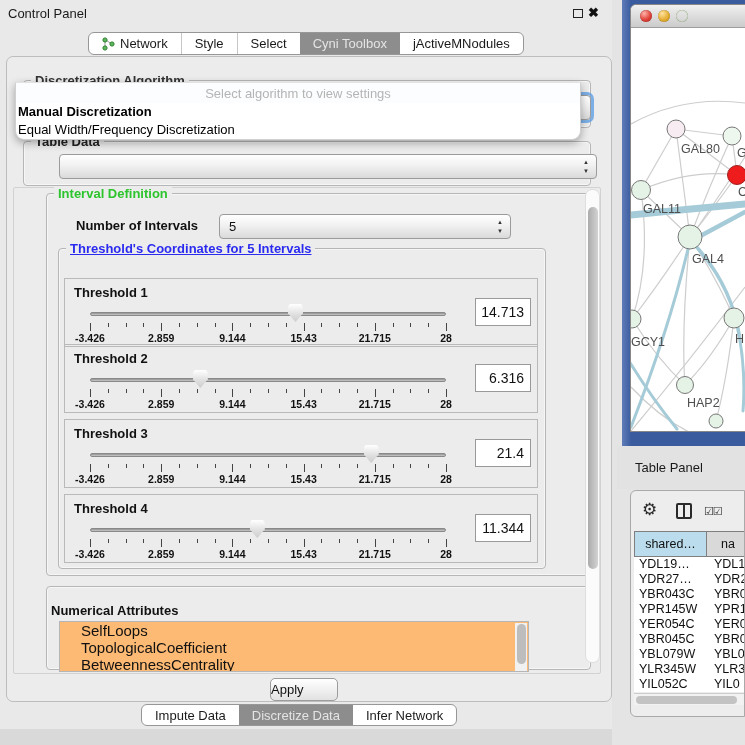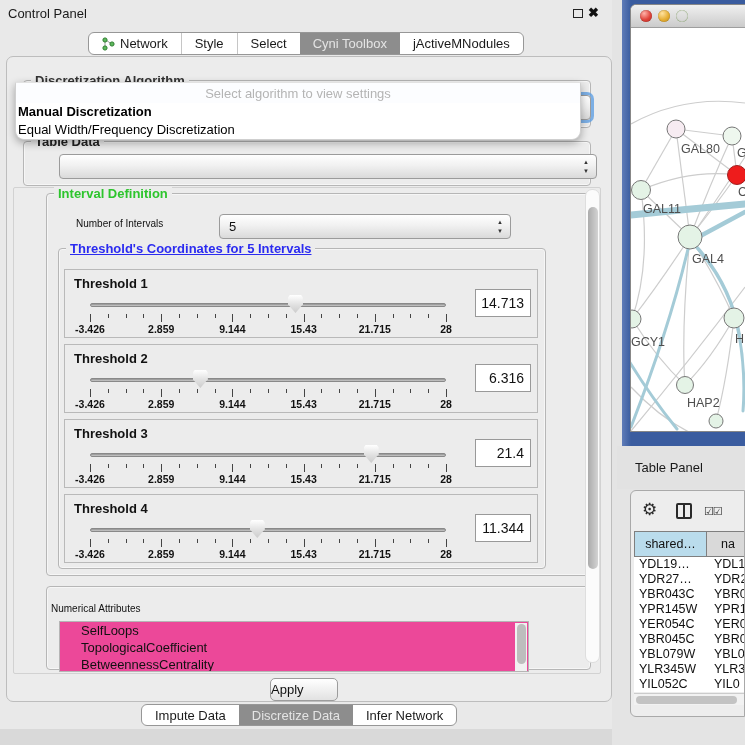--- a/index.html
+++ b/index.html
@@ -42,23 +42,23 @@
   .tbox .tlabel{position:absolute;left:9px;top:6px;font-size:13px;font-weight:bold;}
   .track{position:absolute;left:25px;top:33px;width:356px;height:4px;background:linear-gradient(#8f8f8f,#cccccc);border:1px solid #898989;border-radius:3px;}
   .thumb{position:absolute;top:25px;width:15px;height:18px;background:linear-gradient(#ffffff,#dedede 60%,#cccccc);clip-path:polygon(12% 0,88% 0,100% 14%,100% 52%,50% 100%,0 52%,0 14%);filter:drop-shadow(0 0 .7px #666);}
   .ticks{position:absolute;left:25px;top:44px;width:357px;height:9px;}
   .tick{position:absolute;top:0;width:1px;background:#444;}
   .tick.minor{height:4px;}
   .tick.major{height:8px;}
   .ticklabel{position:absolute;top:53px;font-size:10.5px;font-weight:bold;transform:translateX(-50%);color:#111;white-space:nowrap;}
   .tval{position:absolute;right:6px;top:19px;width:56px;height:28px;background:#fff;border:1px solid #999;font-size:14px;line-height:26px;text-align:right;padding-right:6px;}
 
-  .boldlabel{position:absolute;font-weight:normal;font-size:10px;white-space:nowrap;}
-
-  .attr-list{position:absolute;left:52px;top:564px;width:470px;height:51px;background:#ec4899;border:1px solid #b5b5b5;font-size:13px;overflow:hidden;}
+  .boldlabel{position:absolute;font-weight:bold;font-size:13px;white-space:nowrap;}
+
+  .attr-list{position:absolute;left:52px;top:564px;width:470px;height:51px;background:#fdba74;border:1px solid #b5b5b5;font-size:15px;overflow:hidden;}
   .attr-item{height:17px;line-height:17px;padding-left:21px;white-space:nowrap;}
   .attr-sb{position:absolute;right:1px;top:1px;width:12px;height:48px;background:#f1f1f1;}
   .attr-sb .th{position:absolute;left:1.5px;top:1px;width:9px;height:40px;border-radius:5px;background:#bdbdbd;}
 
   .vsb{position:absolute;left:578px;top:132px;width:15px;height:474px;background:#fbfbfb;border:1px solid #dedede;border-radius:7px;}
   .vsb .vthumb{position:absolute;left:1.5px;top:17px;width:10px;height:362px;border-radius:6px;background:linear-gradient(90deg,#ababab,#d3d3d3);}
 
   .applybtn{position:absolute;left:263px;top:621px;width:68px;height:23px;border:1px solid #9c9c9c;border-radius:5px;background:linear-gradient(#ffffff,#e2e2e2);font-size:13px;text-align:left;line-height:21px;}
   .bottom-strip{position:absolute;left:0;top:729px;width:617px;height:16px;background:#d9d9d9;}
 
@@ -154,21 +154,21 @@
 
       <span class="boldlabel" style="left:69px;top:161px;">Number of Intervals</span>
       <div class="combo" style="left:212px;top:157px;width:292px;">
         <span>5</span>
         <span class="spin">▲<br>▼</span>
       </div>
 
       <div class="group" style="left:51px;top:191px;width:488px;height:321px;"></div>
       <span class="group-label blue" style="left:59px;top:184px;text-decoration:underline;">Threshold's Coordinates for 5 Intervals</span>
       <div id="threshold-boxes">
-          <div class="tbox" style="top: 212px;">
+          <div class="tbox" style="top: 221px;">
             <div class="tlabel">Threshold 1</div>
             <div class="track"></div>
             <div class="thumb" style="left: 222.982px;"></div>
             <div class="ticks">
               <div class="tick major" style="left: 0px;"></div>
               <div class="tick minor" style="left: 17.8px;"></div>
               <div class="tick minor" style="left: 35.6px;"></div>
               <div class="tick minor" style="left: 53.4px;"></div>
               <div class="tick major" style="left: 71.2px;"></div>
               <div class="tick minor" style="left: 89px;"></div>

